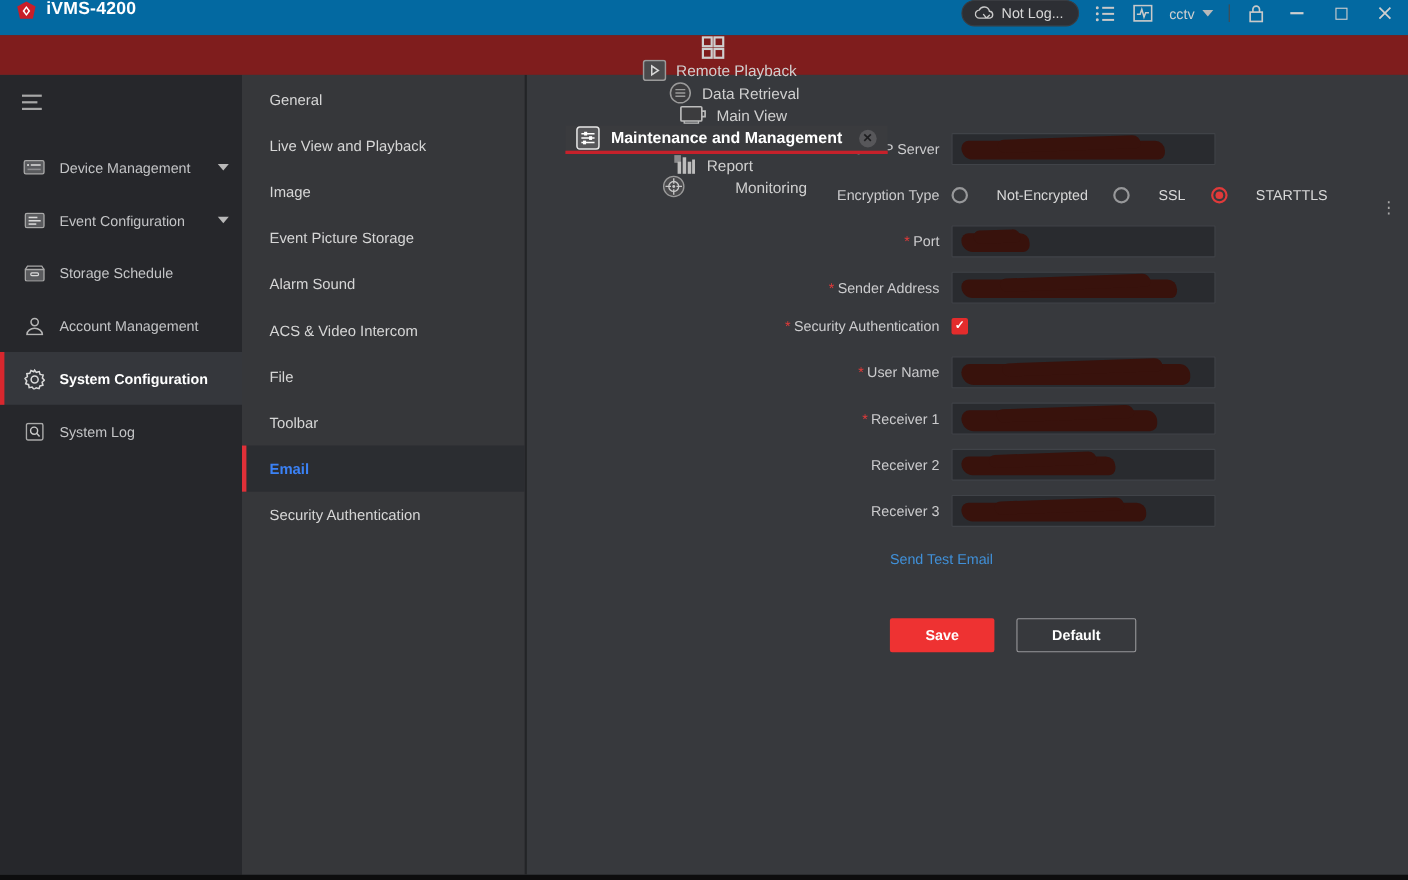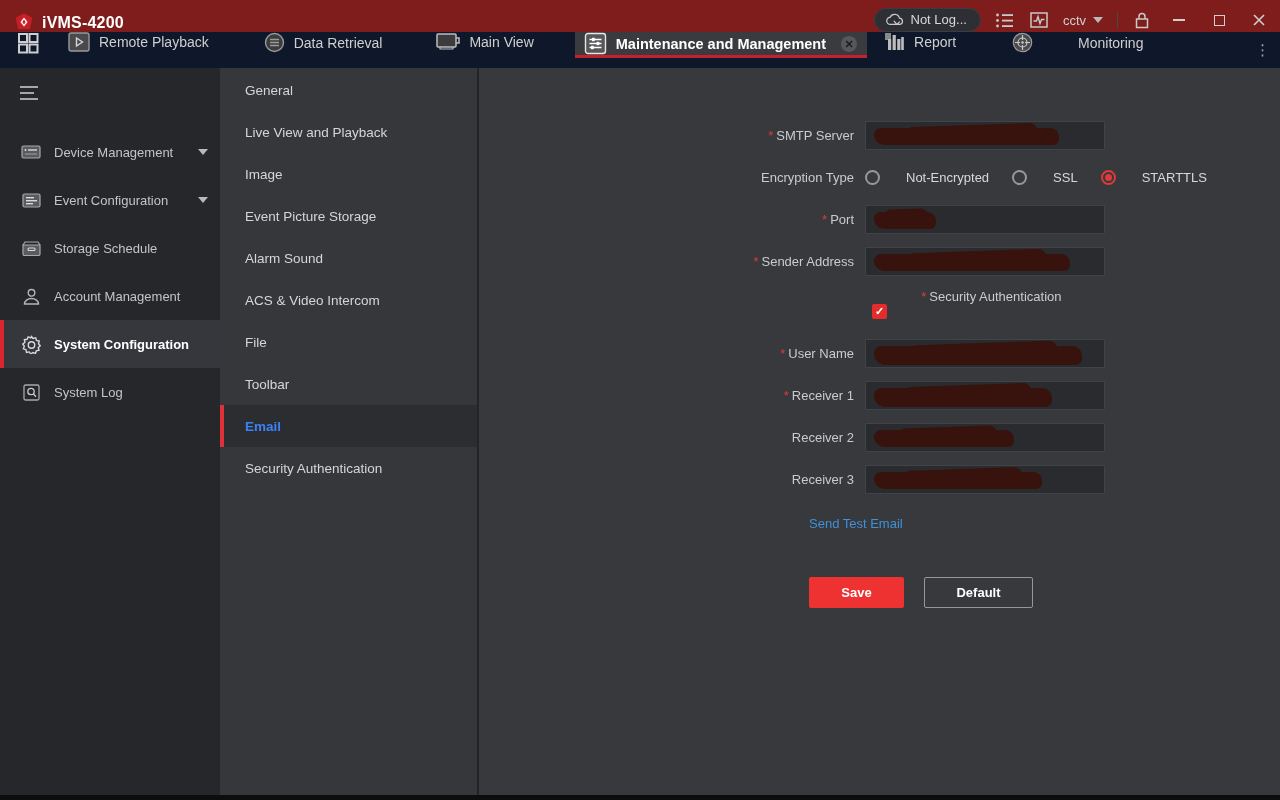--- a/index.html
+++ b/index.html
@@ -1,36 +1,36 @@
 <!DOCTYPE html>
 <html><head>
 <meta charset="utf-8">
 <style>
   * { margin:0; padding:0; box-sizing:border-box; }
   html,body { width:1280px; height:800px; overflow:hidden; }
   body { font-family:"Liberation Sans", sans-serif; background:#37393d; color:#d6d6d6; font-size:13px; }
 
   
-  .titlebar { height:32px; background:#7f1d1d; display:flex; align-items:flex-end; padding:0 8px 0 14px; }
+  .titlebar { height:32px; background:#0369a1; display:flex; align-items:flex-start; padding:0 8px 0 14px; }
   .logo { width:20px; height:20px; margin-right:8px; }
   .app-title { color:#ffffff; font-weight:bold; font-size:16px; letter-spacing:.2px; }
   .tb-spacer { flex:1; }
   .tb-right { display:flex; align-items:center; gap:14px; }
   .login-pill { display:flex; align-items:center; gap:7px; background:#2d2f34; border:1px solid #3a3c41;
     border-radius:13px; padding:3px 13px 4px 11px; color:#d8d8d8; font-size:13px; cursor:pointer; }
   .tb-icon { width:20px; height:20px; display:flex; align-items:center; justify-content:center; }
   .account { display:flex; align-items:center; gap:7px; color:#d0d0d0; font-size:13px; }
   .caret-down { width:0; height:0; border-left:5px solid transparent; border-right:5px solid transparent; border-top:6px solid #b9b9b9; }
   .tb-sep { width:1px; height:16px; background:#4a4a4a; }
   .win-btn { width:26px; height:24px; display:flex; align-items:center; justify-content:center; cursor:pointer; }
   .min-glyph { width:12px; height:1px; border-bottom:2px solid #cfcfcf; }
   .max-glyph { width:11px; height:11px; border:1.5px solid #cfcfcf; }
 
   
-  .tabbar { height:36px; background:#0f172a; display:flex; align-items:flex-start; position:relative; }
+  .tabbar { height:36px; background:#7f1d1d; display:flex; align-items:center; position:relative;flex-direction:column; }
   .grid-btn { width:24px; margin-left:16px; display:flex; align-items:center; justify-content:center; }
   .tab { display:flex; align-items:center; gap:9px; color:#cfcfcf; font-size:14px; cursor:pointer; white-space:nowrap; }
   .tab .ticon { display:flex; align-items:center; }
   .tab-rp { margin-left:28px; }
   .tab-dr { margin-left:55px; }
   .tab-mv { margin-left:54px; }
   .tab-active { margin-left:41px; background:#3a3b3e; border-bottom:3px solid #c6212b; padding:0 10px 0 9px; font-weight:bold; color:#ffffff; font-size:14.5px; }
   .tab-rep { margin-left:17px; }
   .tab-mon { margin-left:56px;gap:45px; }
   .tab-close { width:16px; height:16px; border-radius:50%; background:#57575a; color:#1d1d1f; font-size:11px; line-height:16px;
@@ -387,21 +387,21 @@
 
     <div class="frow">
       <div class="flabel"><span class="req">*</span><span>Sender Address</span></div>
       <div class="fctrl">
           <div class="input">
             <div class="redact r-sender"></div>
           </div>
         </div>
     </div>
 
-    <div class="frow" style="min-height:15px; margin-bottom:20px;flex-direction:column;">
+    <div class="frow" style="min-height:15px; margin-bottom:20px;">
       <div class="flabel"><span class="req">*</span><span>Security Authentication</span></div>
       <div class="fctrl">
           <div class="checkbox">✓</div>
         </div>
     </div>
 
     <div class="frow">
       <div class="flabel"><span class="req">*</span><span>User Name</span></div>
       <div class="fctrl">
           <div class="input">

